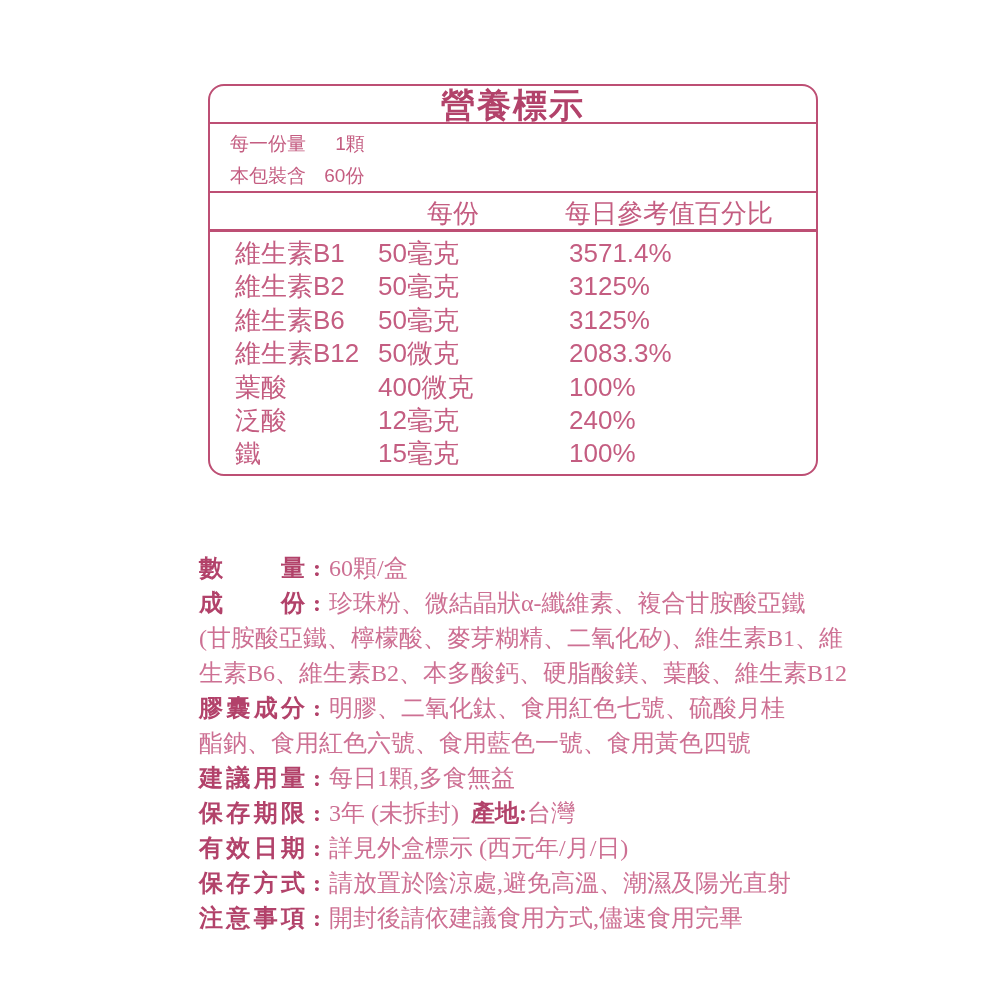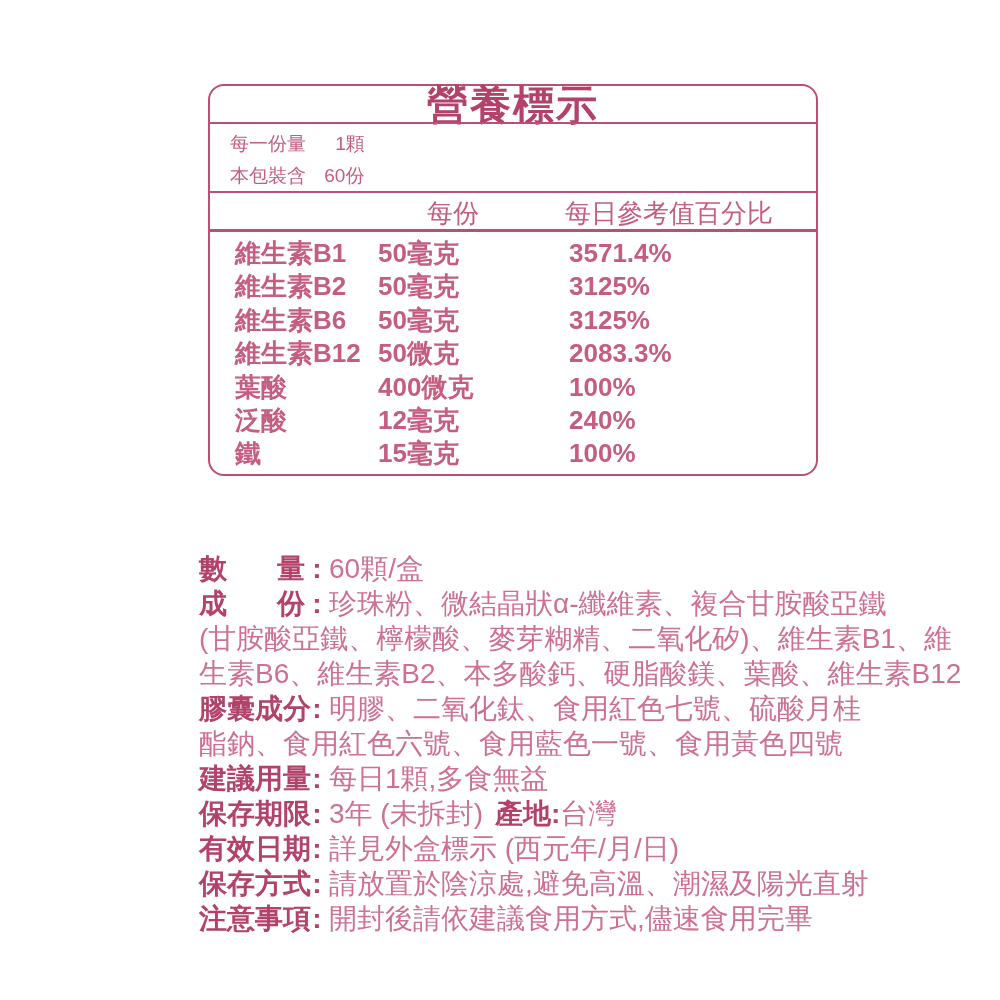--- a/index.html
+++ b/index.html
@@ -18,21 +18,21 @@
     width: 610px; height: 392px;
     border: 2px solid var(--border);
     border-radius: 16px;
     box-sizing: border-box;
     color: var(--mid);
   }
   .ntitle {
     position: absolute;
     top: 1px; left: 0; right: 0;
     text-align: center;
-    font-size: 41px;
+    font-size: 34px;
     font-weight: bold;
     line-height: 36px;
     letter-spacing: 2px;
     color: var(--dark);
     white-space: nowrap;
     border-radius: 12px;
   }
   .sep {
     position: absolute;
     left: -1px; right: -1px;
@@ -54,21 +54,21 @@
   .chead {
     position: absolute;
     top: 111px;
     font-size: 26px;
     line-height: 32px;
     white-space: nowrap;
   }
   .ch1 { left: 217px; }
   .ch2 { left: 355px; }
   .rows { position: absolute; top: 151px; left: 0; right: 0; }
-  .nrow { position: relative; height: 33.4px; font-size: 26px; font-weight: bold; }
+  .nrow { position: relative; height: 33.4px; font-size: 26px; }
   .nrow span { position: absolute; top: 0; line-height: 33.4px; white-space: nowrap; }
   .c-name { left: 25px; }
   .c-amt  { left: 168px; }
   .c-pct  { left: 359px; }
   
   .footnote {
     position: absolute;
     left: 197px; top: 486px;
     font-size: 27px;
     font-weight: bold;
@@ -78,22 +78,23 @@
   
   .details {
     position: absolute;
     left: 199px; top: 551px;
     width: 650px;
     color: var(--light);
   }
   .dline {
     height: 35px;
     line-height: 35px;
-    font-size: 28px;
+    font-size: 24px;
     white-space: nowrap;
+    font-family: Liberation Serif, serif;
   }
   .dlbl {
     display: inline-block;
     width: 106px;
     text-align: justify;
     text-align-last: justify;
     font-weight: bold;
     color: var(--dark);
     vertical-align: top;
   }

